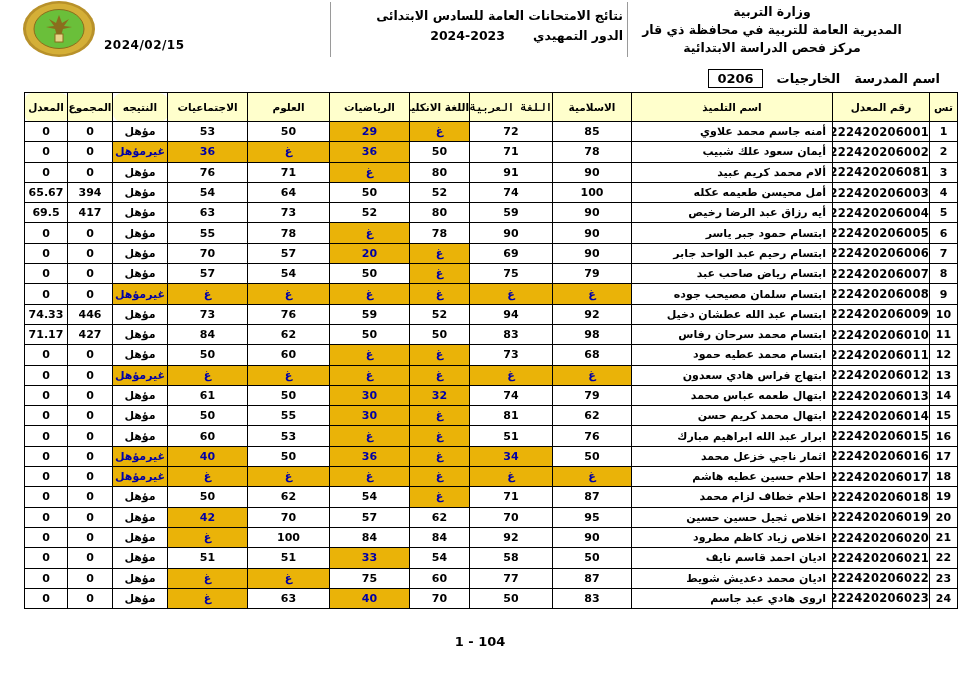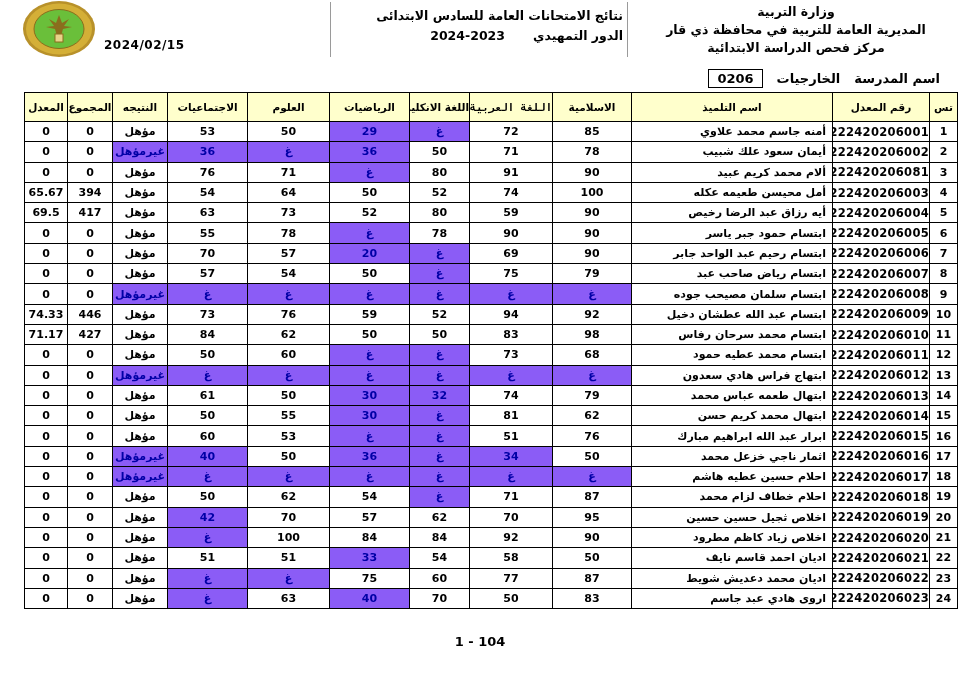--- a/index.html
+++ b/index.html
@@ -6,37 +6,37 @@
   body {
     width:960px; height:682px; background:#ffffff; position:relative;
     font-family:"DejaVu Sans", sans-serif; font-weight:bold; color:#000;
     overflow:hidden;
   }
   
   .top-header { position:absolute; top:0; left:0; width:960px; height:60px; }
   .hdr-divider { position:absolute; top:2px; width:1px; height:55px; background:#9a9a9a; }
   .hdr-divider.d1 { left:330px; }
   .hdr-divider.d2 { left:627px; }
-  .ministry-block { position:absolute; top:3px; right:4px; width:320px; text-align:center; font-size:12.5px; line-height:1.45; direction:rtl; }
+  .ministry-block { position:absolute; top:3px; right:28px; width:320px; text-align:center; font-size:12.5px; line-height:1.45; direction:rtl; }
   .exam-block { position:absolute; top:6px; left:338px; width:285px; font-size:12.5px; line-height:1.6; direction:rtl; }
   .exam-line2 { display:flex; flex-direction:row-reverse; justify-content:flex-start; gap:28px; direction:ltr; }
   .year-ltr { direction:ltr; unicode-bidi:bidi-override; }
   .logo-wrap { position:absolute; top:1px; left:22px; width:74px; height:57px; }
   .date-text { position:absolute; top:38px; left:104px; font-size:12px; letter-spacing:0.5px; }
   
   .school-row { position:absolute; top:66px; left:0; width:950px; height:24px; direction:rtl; display:flex; align-items:center; justify-content:flex-start; gap:14px; padding-right:10px; font-size:13px; }
   .school-code-box { border:1px solid #000; padding:1px 8px; font-size:13px; direction:ltr; }
   
   table.results { position:absolute; top:92px; right:2px; width:933px; border-collapse:collapse; direction:rtl; table-layout:fixed; }
   table.results th, table.results td { border:1px solid #000; overflow:hidden; white-space:nowrap; }
   table.results th { background:#FFFFCC; height:29px; font-size:10.5px; text-align:center; vertical-align:middle; }
   table.results td { height:20.3px; font-size:11px; text-align:center; vertical-align:middle; color:#000; }
   table.results td.c-name { text-align:right; padding-right:6px; font-size:11px; }
   table.results td.c-id { font-size:11.5px; letter-spacing:0.3px; }
-  table.results td.hl { background:#8b5cf6; color:#0000A6; }
+  table.results td.hl { background:#eab308; color:#0000A6; }
   
   .page-indicator { position:absolute; top:634px; left:0; width:960px; text-align:center; font-size:13px; }
 </style>
 </head>
 <body>
 
 <div class="top-header">
   <div class="hdr-divider d1"></div>
   <div class="hdr-divider d2"></div>
 
@@ -78,23 +78,23 @@
       <tr>
         <th style="width: 28px;">تس</th>
         <th style="width: 97px;">رقم المعدل</th>
         <th style="width: 201px;">اسم التلميذ</th>
         <th style="width: 79px;">الاسلامية</th>
         <th style="width: 83px; font-family: Liberation Mono, monospace;">اللغة العربية</th>
         <th style="width: 60px;">اللغة الانكليزية</th>
         <th style="width: 80px;">الرياضيات</th>
         <th style="width: 82px;">العلوم</th>
         <th style="width: 80px;">الاجتماعيات</th>
-        <th style="width: 55px;">النتيجه</th>
+        <th style="width: 55px; border-radius: 9px;">النتيجه</th>
         <th style="width: 45px; text-align: center;">المجموع</th>
-        <th style="width: 43px;">المعدل</th>
+        <th style="width: 43px; border-radius: 7px;">المعدل</th>
       </tr>
     </thead>
   <tbody>
       <tr>
         <td class="c-seq">1</td>
         <td class="c-id">222420206001</td>
         <td class="c-name">أمنه جاسم محمد علاوي</td>
         <td class="c-islamic">85</td>
         <td class="c-arabic">72</td>
         <td class="c-english hl">غ</td>

